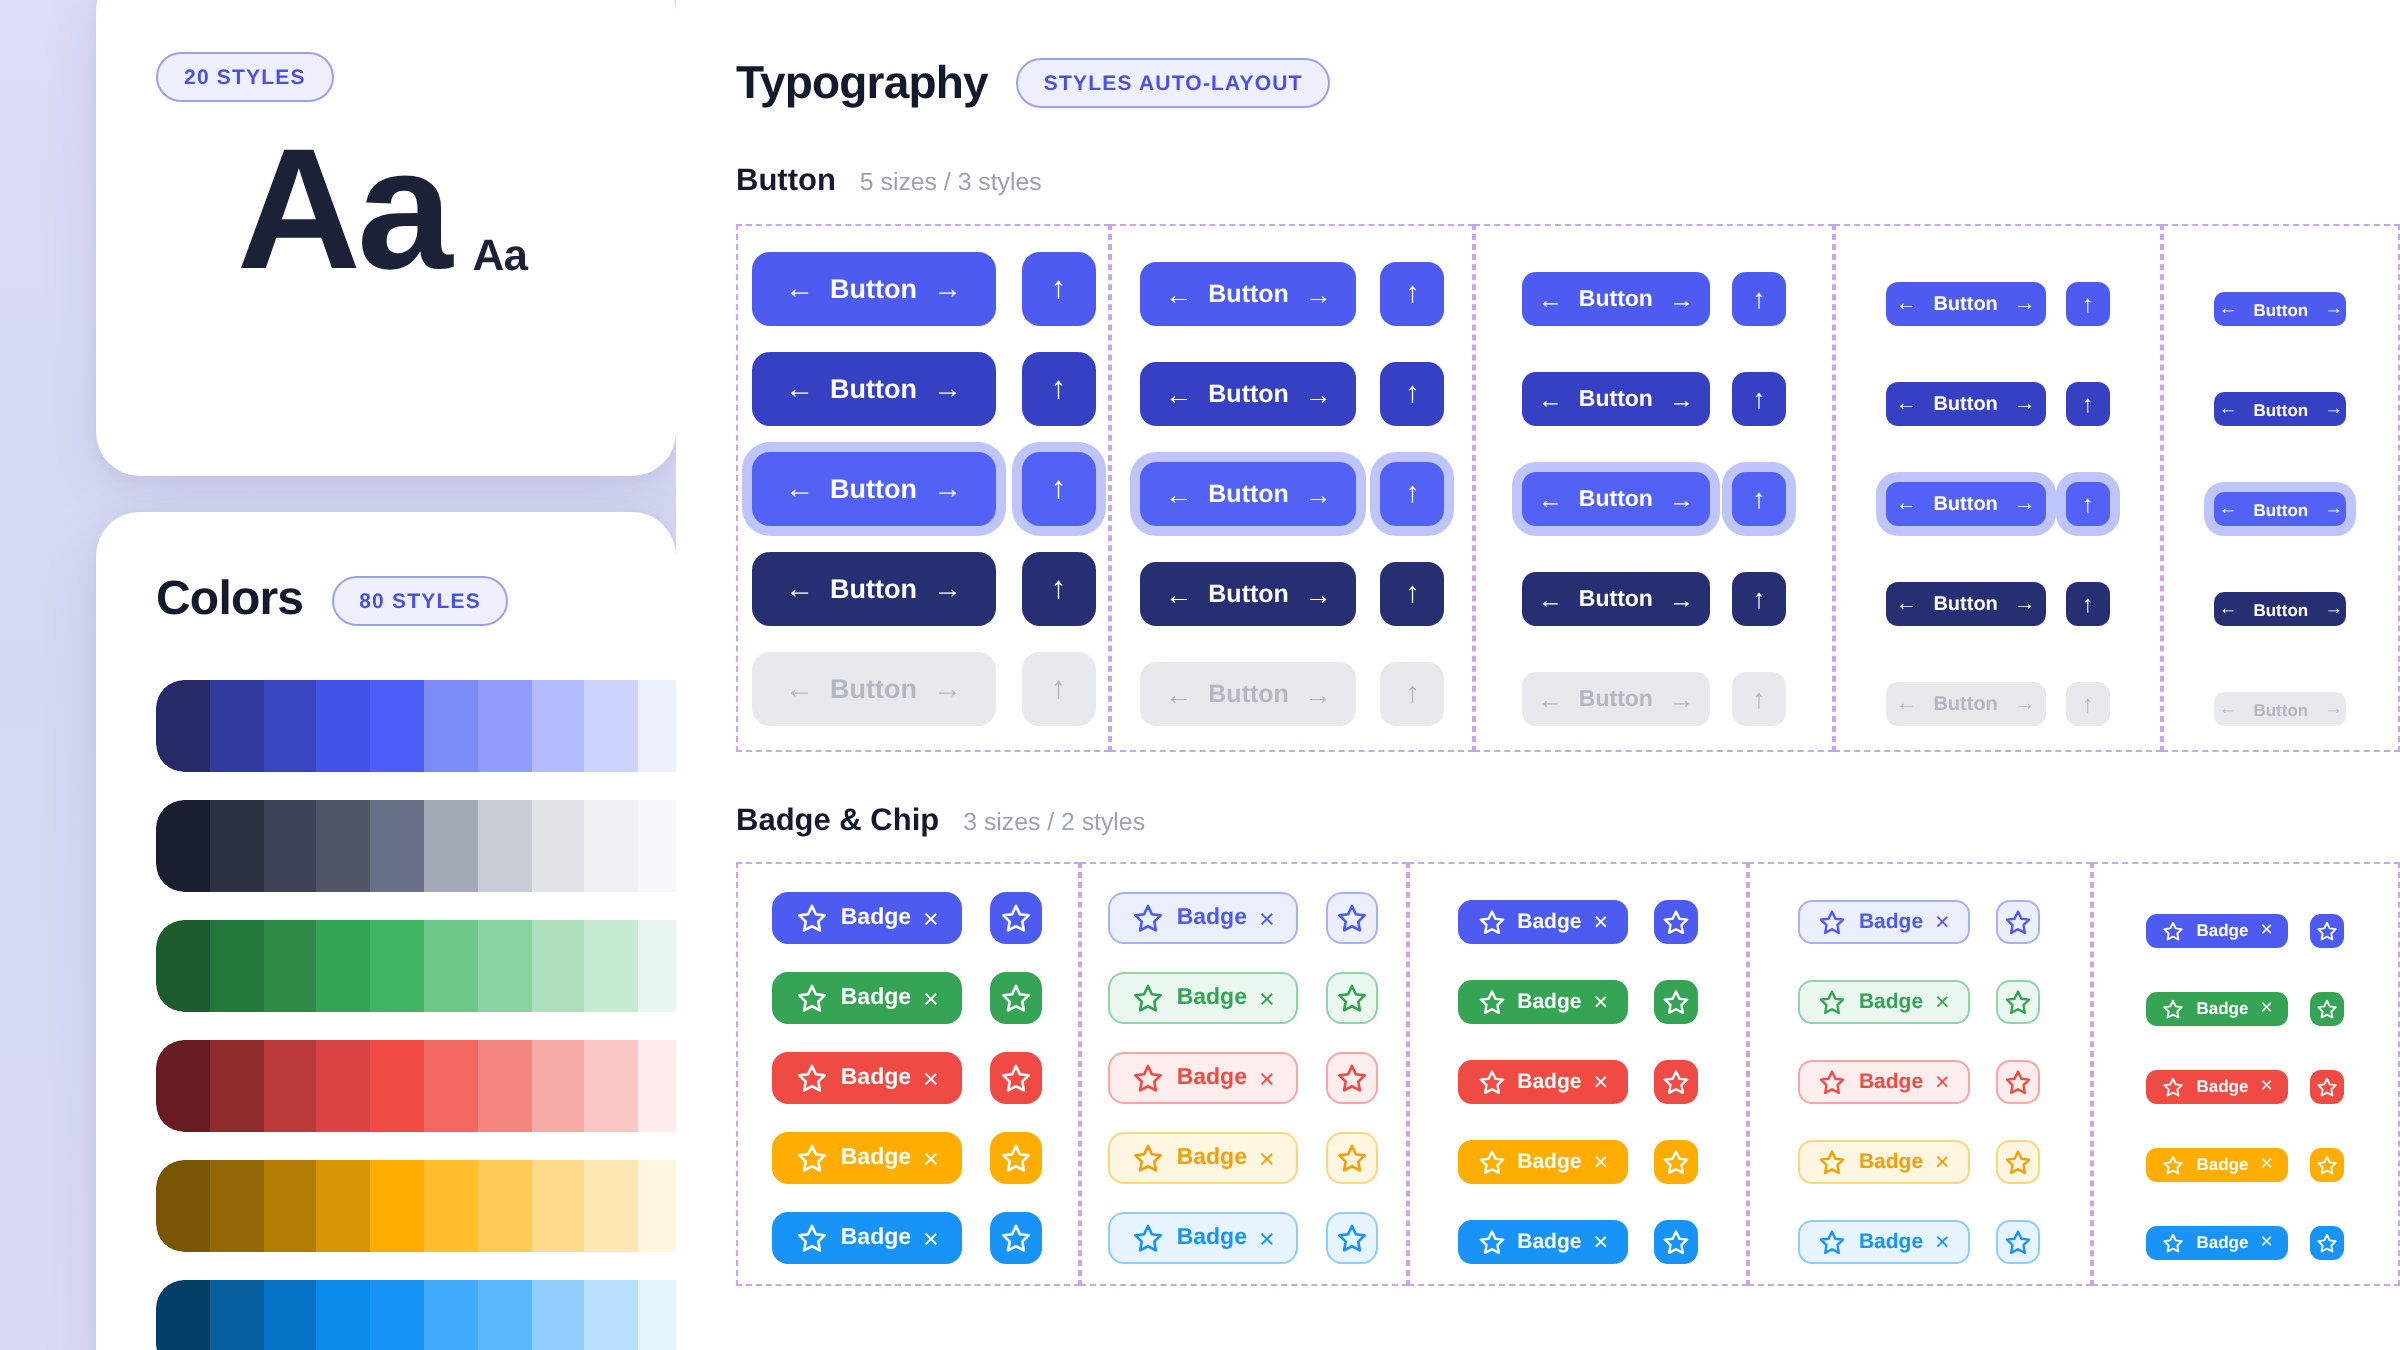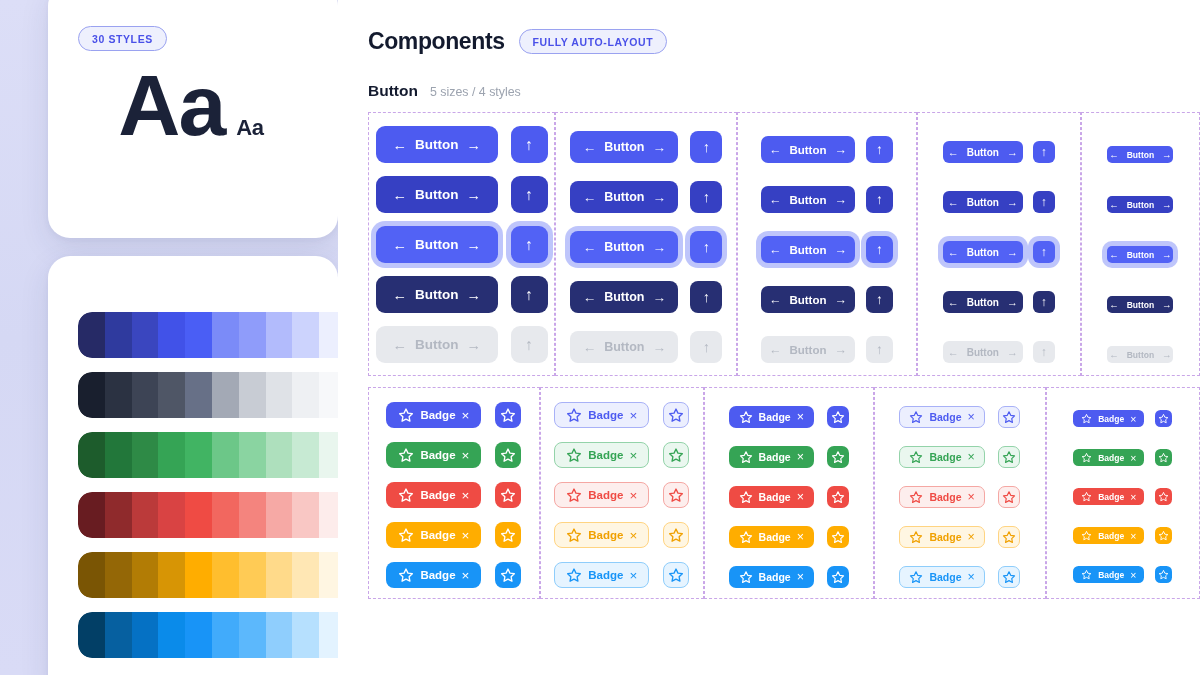--- a/index.html
+++ b/index.html
@@ -45,21 +45,21 @@
   .main { position: absolute; left: 338px; top: 0; width: 862px; height: 675px; background: #ffffff; }
   .sec-head { display: flex; align-items: center; gap: 14px; }
   .sec-title { font-size: 23px; font-weight: bold; color: #131A2E; letter-spacing: -0.4px; }
   .sub-head { display: flex; align-items: baseline; gap: 12px; }
   .sub-title { font-size: 15.5px; font-weight: bold; color: #131A2E; }
   .sub-meta { font-size: 12.4px; color: #9ca3af; }
 
   .group-row { display: flex; }
   .group {
     border: 1.4px dashed #c9a6e8; display: flex; flex-direction: column;
-    align-items: center; justify-content: flex-start;
+    align-items: center; justify-content: center;
   }
   .grp-line { display: flex; align-items: center; }
 
   
   .btn { display: inline-flex; align-items: center; justify-content: center;
          color: #fff; font-weight: bold; white-space: nowrap; border: none; }
   .btn .lbl { padding: 0 8px; }
   .btn.state-default { background: #4d5bf0; }
   .btn.state-hover   { background: #3640c3; }
   .btn.state-focus   { background: #5262f5; box-shadow: 0 0 0 5px rgba(136,150,248,0.55); }
@@ -80,31 +80,35 @@
 </style>
 </head>
 <body>
 <div id="root">
 
 <div class="left-bg"></div>
 
 <div class="card" id="typography-card">
   <div style="padding:42px 26px 0 30px;">
     <div class="card-head">
-      <div class="pill">30 STYLES</div>
+      <div class="pill">20 STYLES</div>
     </div>
     <div class="specimen" style="margin-top:14px;justify-content:center;padding-right:8px;">
       <div class="aa-big">Aa</div>
       <div class="aa-small">Aa</div>
     </div>
   </div>
 </div>
 
 <div class="card" id="colors-card">
   <div style="padding:30px 0 0 30px;">
+    <div class="card-head">
+      <div class="card-title">Colors</div>
+      <div class="pill">80 STYLES</div>
+    </div>
     <div id="ramps" style="margin-top:26px;">
           <div class="ramp">
             <div class="stop" style="background: rgb(38, 42, 102);"></div>
             <div class="stop" style="background: rgb(47, 58, 158);"></div>
             <div class="stop" style="background: rgb(58, 70, 191);"></div>
             <div class="stop" style="background: rgb(65, 82, 232);"></div>
             <div class="stop" style="background: rgb(74, 94, 245);"></div>
             <div class="stop" style="background: rgb(123, 139, 248);"></div>
             <div class="stop" style="background: rgb(143, 156, 250);"></div>
             <div class="stop" style="background: rgb(178, 187, 252);"></div>
@@ -171,27 +175,27 @@
             <div class="stop" style="background: rgb(182, 224, 254);"></div>
             <div class="stop" style="background: rgb(227, 243, 255);"></div>
           </div>
         </div>
   </div>
 </div>
 
 <div class="main">
   <div style="padding:28px 0 0 30px;">
     <div class="sec-head">
-      <div class="sec-title">Components</div>
-      <div class="pill">FULLY AUTO-LAYOUT</div>
+      <div class="sec-title">Typography</div>
+      <div class="pill">STYLES AUTO-LAYOUT</div>
     </div>
 
     <div class="sub-head" style="margin-top:27px;">
       <div class="sub-title">Button</div>
-      <div class="sub-meta">5 sizes / 4 styles</div>
+      <div class="sub-meta">5 sizes / 3 styles</div>
     </div>
     <div class="group-row" id="button-groups" style="margin-top:12px;">
           <div class="group" style="width: 192px; padding: 13px 0px 12px; justify-content: flex-start;">
             <div class="grp-line" style="gap: 13px; margin-bottom: 13px;">
               <div class="btn state-default" style="width: 122px; height: 37px; border-radius: 9px; font-size: 13.5px;">
                 <span class="arrow " style="font-size: 14.5px; font-weight: normal;">←</span>
                 <span class="lbl">Button</span>
                 <span class="arrow " style="font-size: 14.5px; font-weight: normal;">→</span>
               </div>
               <div class="btn state-default" style="width: 37px; height: 37px; border-radius: 9px; font-size: 14.5px;">
@@ -427,20 +431,24 @@
             <div class="grp-line" style="gap: 9px; margin-bottom: 0px;">
               <div class="btn state-disabled" style="width: 66px; height: 17px; border-radius: 5px; font-size: 8.5px;">
                 <span class="arrow " style="font-size: 9.5px; font-weight: normal;">←</span>
                 <span class="lbl">Button</span>
                 <span class="arrow " style="font-size: 9.5px; font-weight: normal;">→</span>
               </div>
             </div>
           </div>
         </div>
 
+    <div class="sub-head" style="margin-top:26px;">
+      <div class="sub-title">Badge &amp; Chip</div>
+      <div class="sub-meta">3 sizes / 2 styles</div>
+    </div>
     <div class="group-row" id="badge-groups" style="margin-top:11px;">
           <div class="group" style="width: 178px; padding-top: 14px; padding-bottom: 10px;">
             <div class="grp-line" style="gap: 14px; margin-bottom: 14px;">
               <div class="badge" style="height: 26px; padding: 0px 11px; border-radius: 8px; font-size: 11.5px; background: rgb(77, 91, 240); color: rgb(255, 255, 255); border-color: transparent;">
                 <span class="star">
                   <svg width="16" height="16" viewBox="0 0 24 24" fill="none" stroke="#ffffff" stroke-width="2" stroke-linejoin="round">
                     <polygon points="12,3 14.9,9.2 21.5,10 16.7,14.7 17.9,21.3 12,18.2 6.1,21.3 7.3,14.7 2.5,10 9.1,9.2"></polygon>
                   </svg>
                 </span>
                 <span class="lbl">Badge</span>

